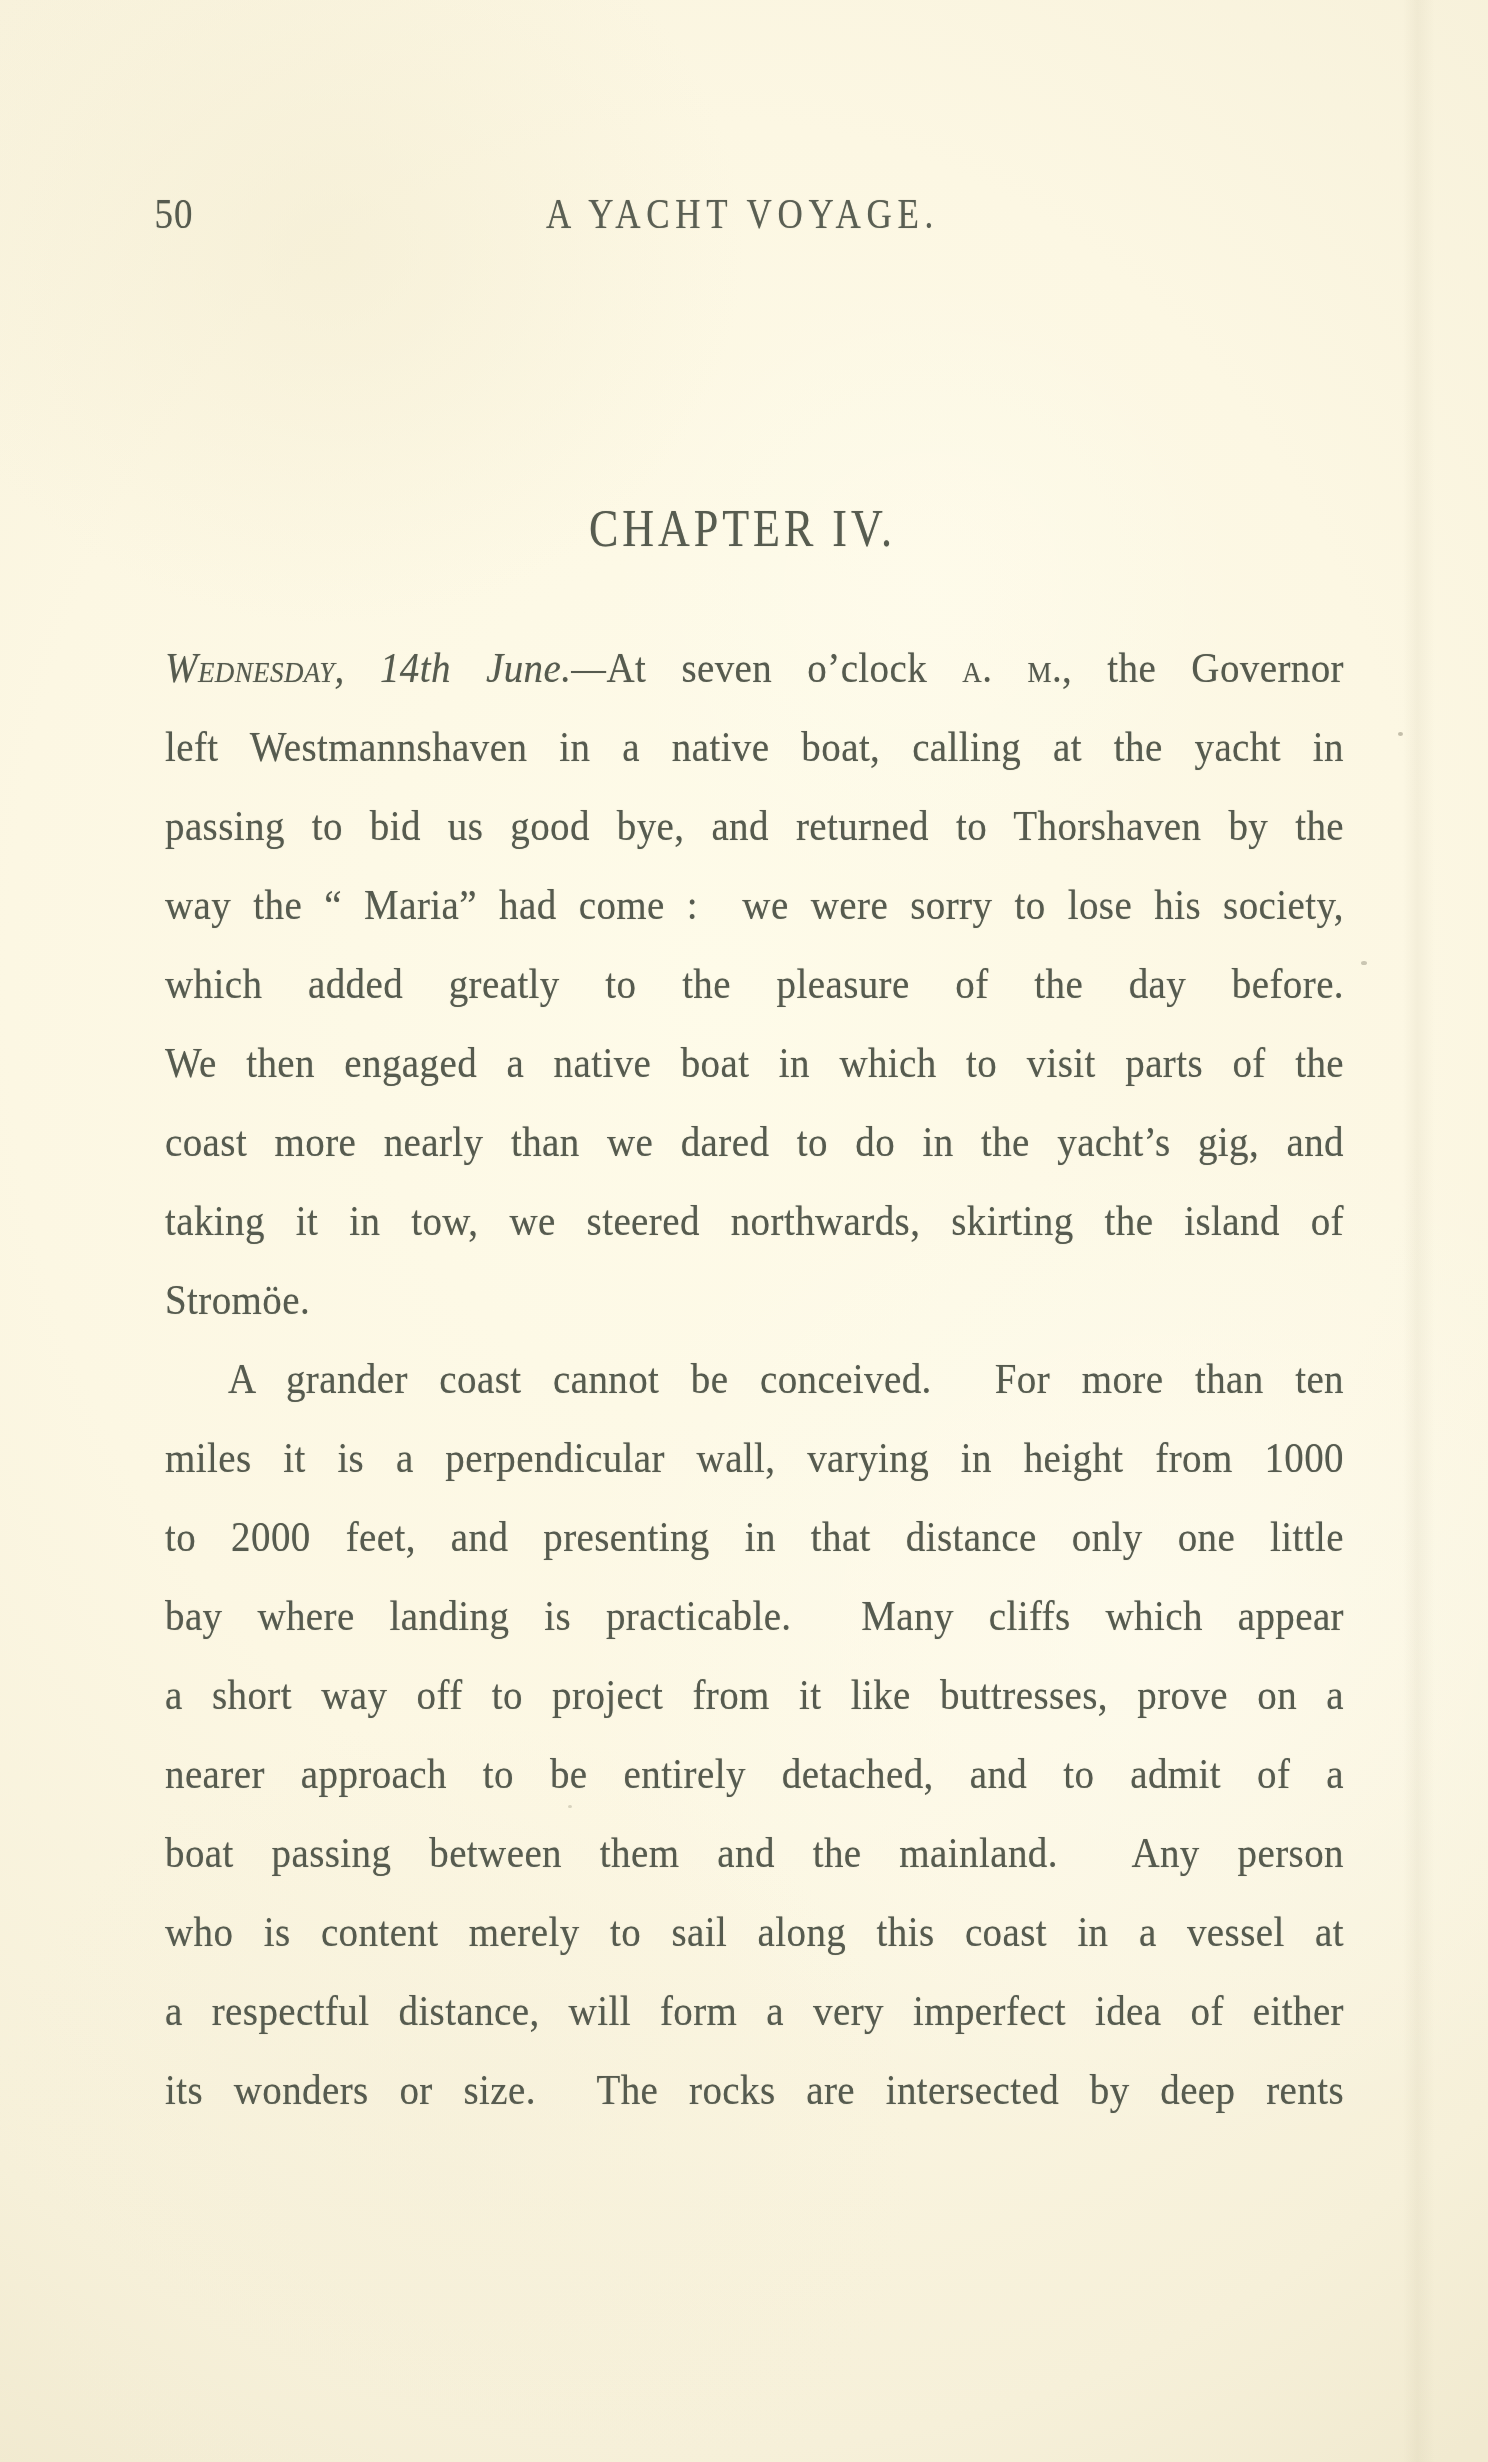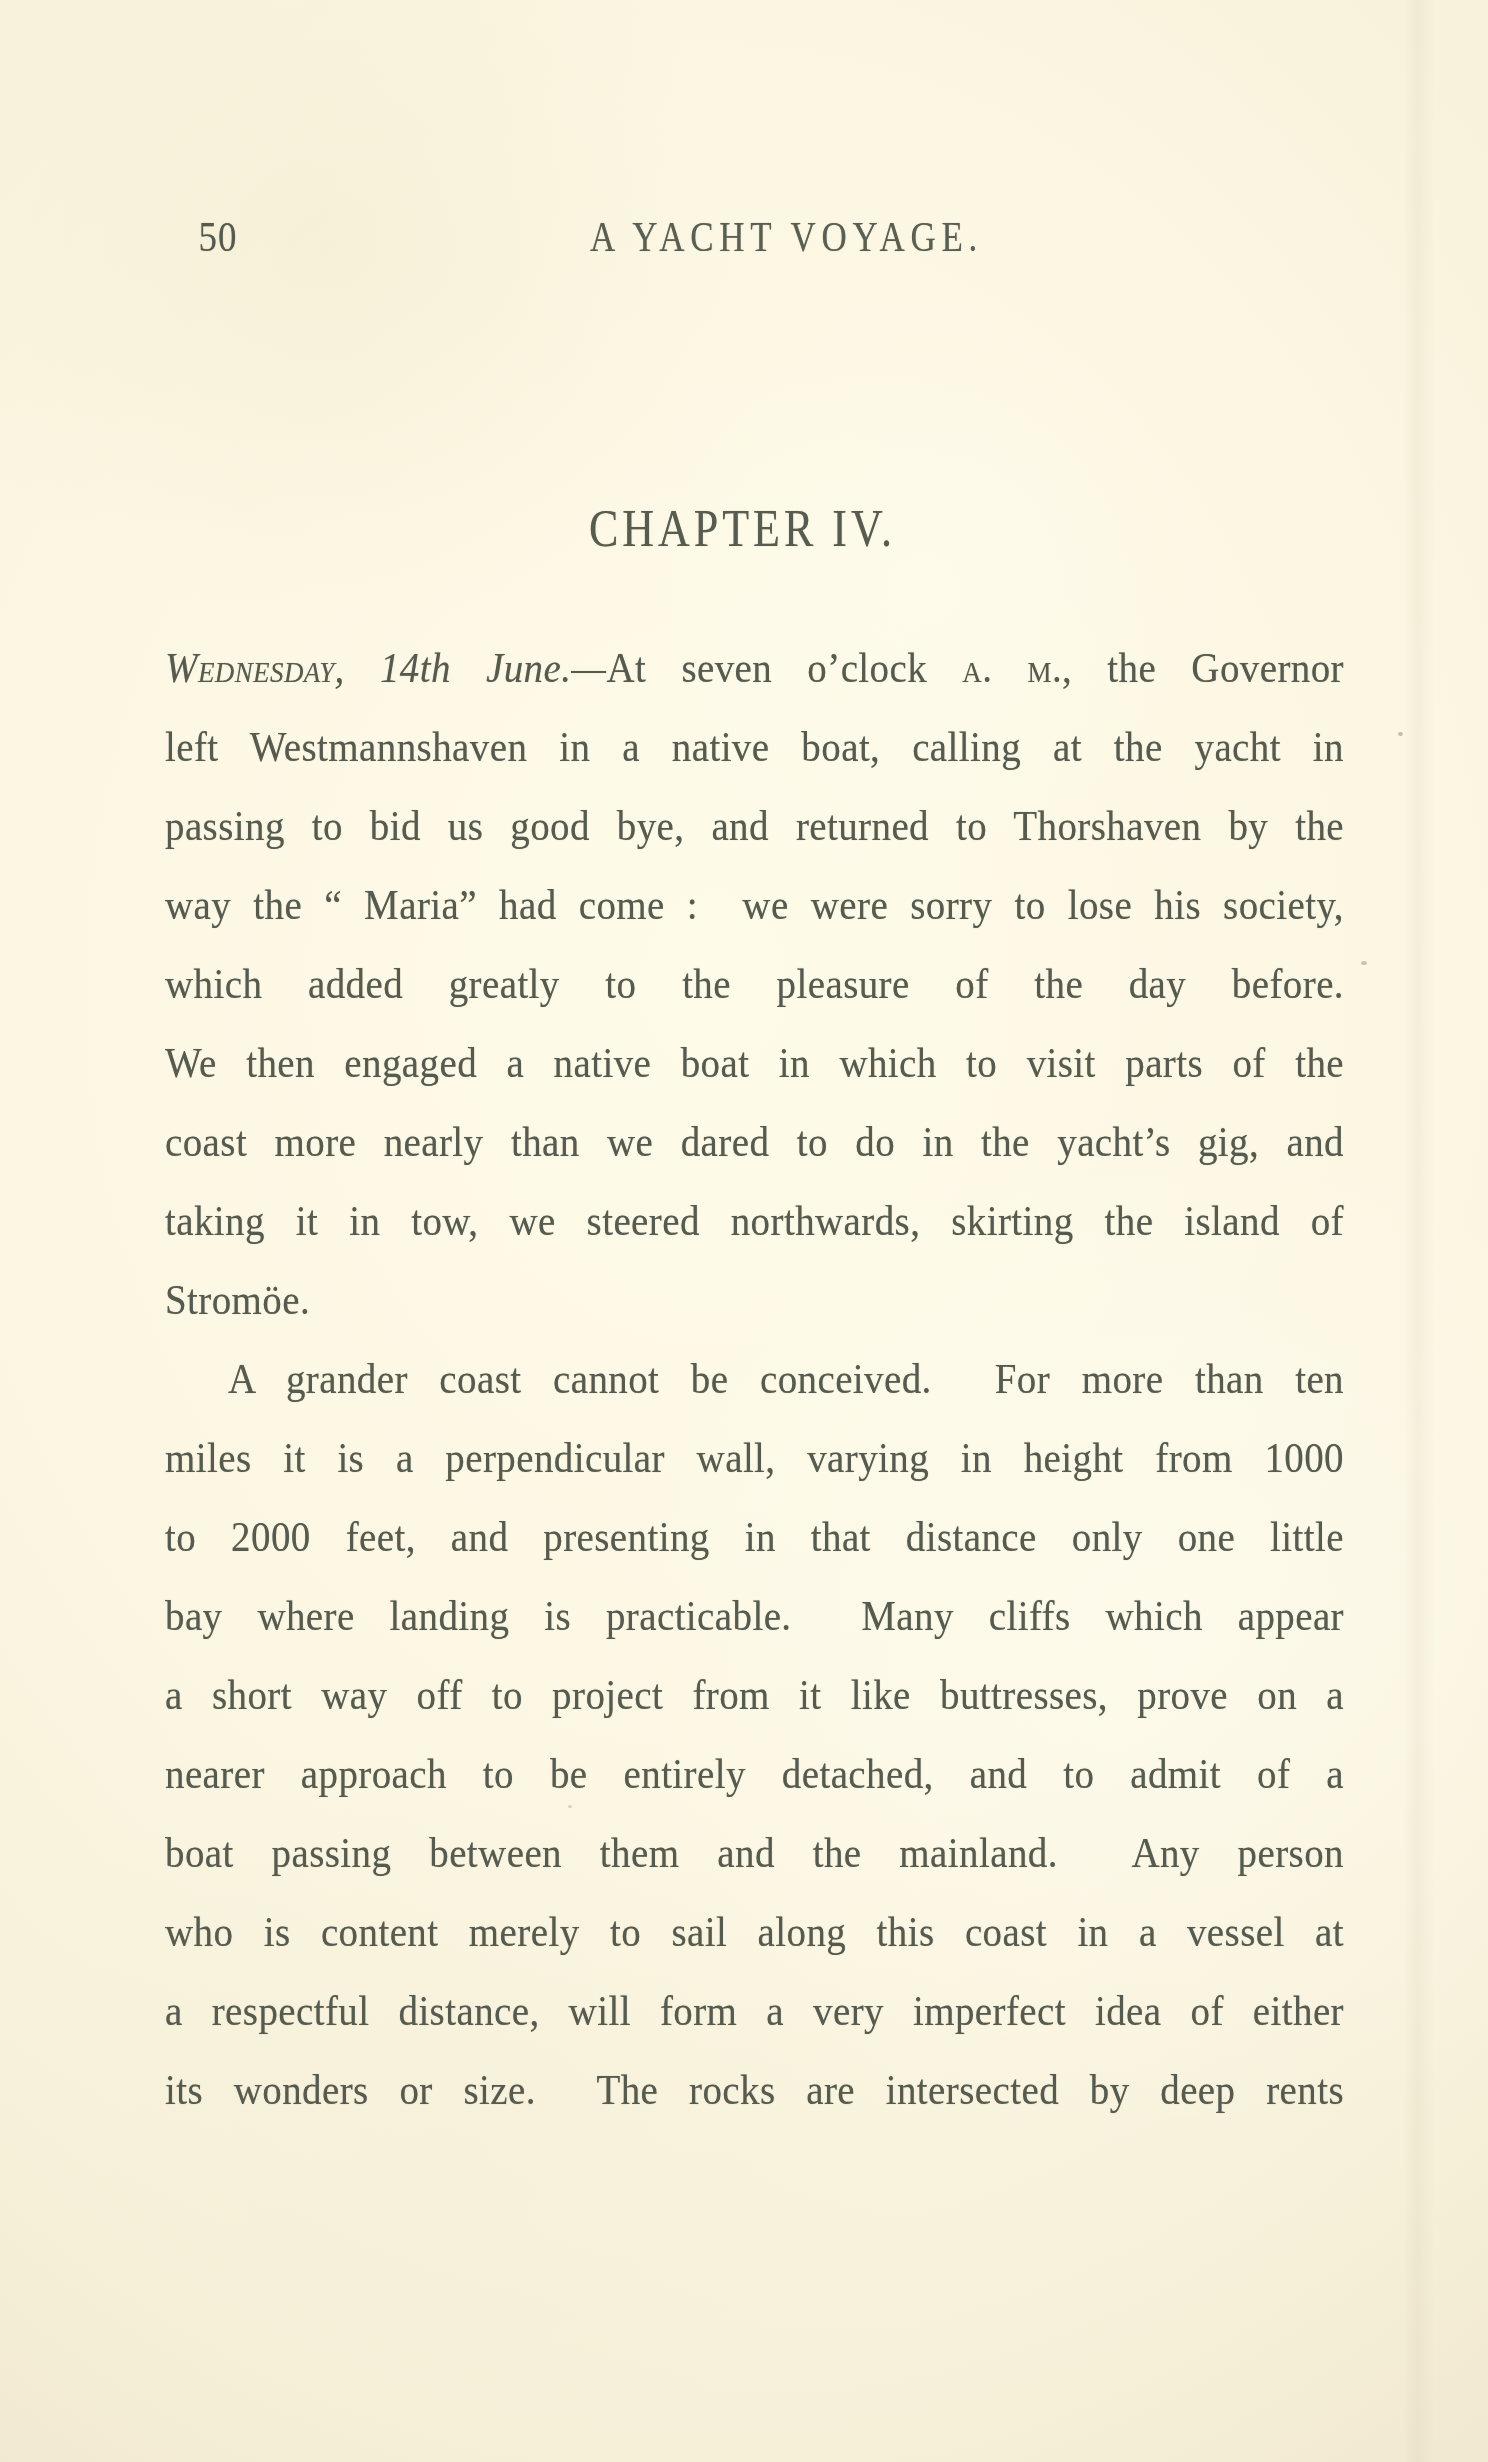--- a/index.html
+++ b/index.html
@@ -18,21 +18,21 @@
       radial-gradient(40% 22% at 22% 10%, rgba(242,235,208,0.55), rgba(242,235,208,0) 70%),
       radial-gradient(55% 30% at 78% 66%, rgba(255,253,242,0.55), rgba(255,253,242,0) 72%),
       radial-gradient(45% 26% at 30% 88%, rgba(245,239,216,0.5), rgba(245,239,216,0) 70%),
       radial-gradient(30% 18% at 62% 24%, rgba(255,253,240,0.45), rgba(255,253,240,0) 70%);
   }
   .edge-shade {
     position: absolute; top: 0; bottom: 0; left: 1403px; width: 32px; pointer-events: none;
     background: linear-gradient(to right, rgba(140,128,92,0) 0%, rgba(140,128,92,0.07) 45%, rgba(140,128,92,0) 100%);
   }
 
-  .running-header { position: absolute; left: 153px; top: 212px; width: 1179px; height: 49px; margin-left: 44px; }
+  .running-header { position: absolute; left: 153px; top: 189px; width: 1179px; height: 49px; }
   .page-num {
     position: absolute; left: 1.6px; top: 0;
     font-size: 37px; line-height: 49px; letter-spacing: 0.8px;
     transform: scaleY(1.15); transform-origin: center;
   }
   .running-title {
     position: absolute; left: 0; right: 0; top: 0; text-align: center;
     font-size: 35px; line-height: 49px; letter-spacing: 5.7px;
     transform: scaleY(1.22); transform-origin: center;
     color: #5a5f53;

